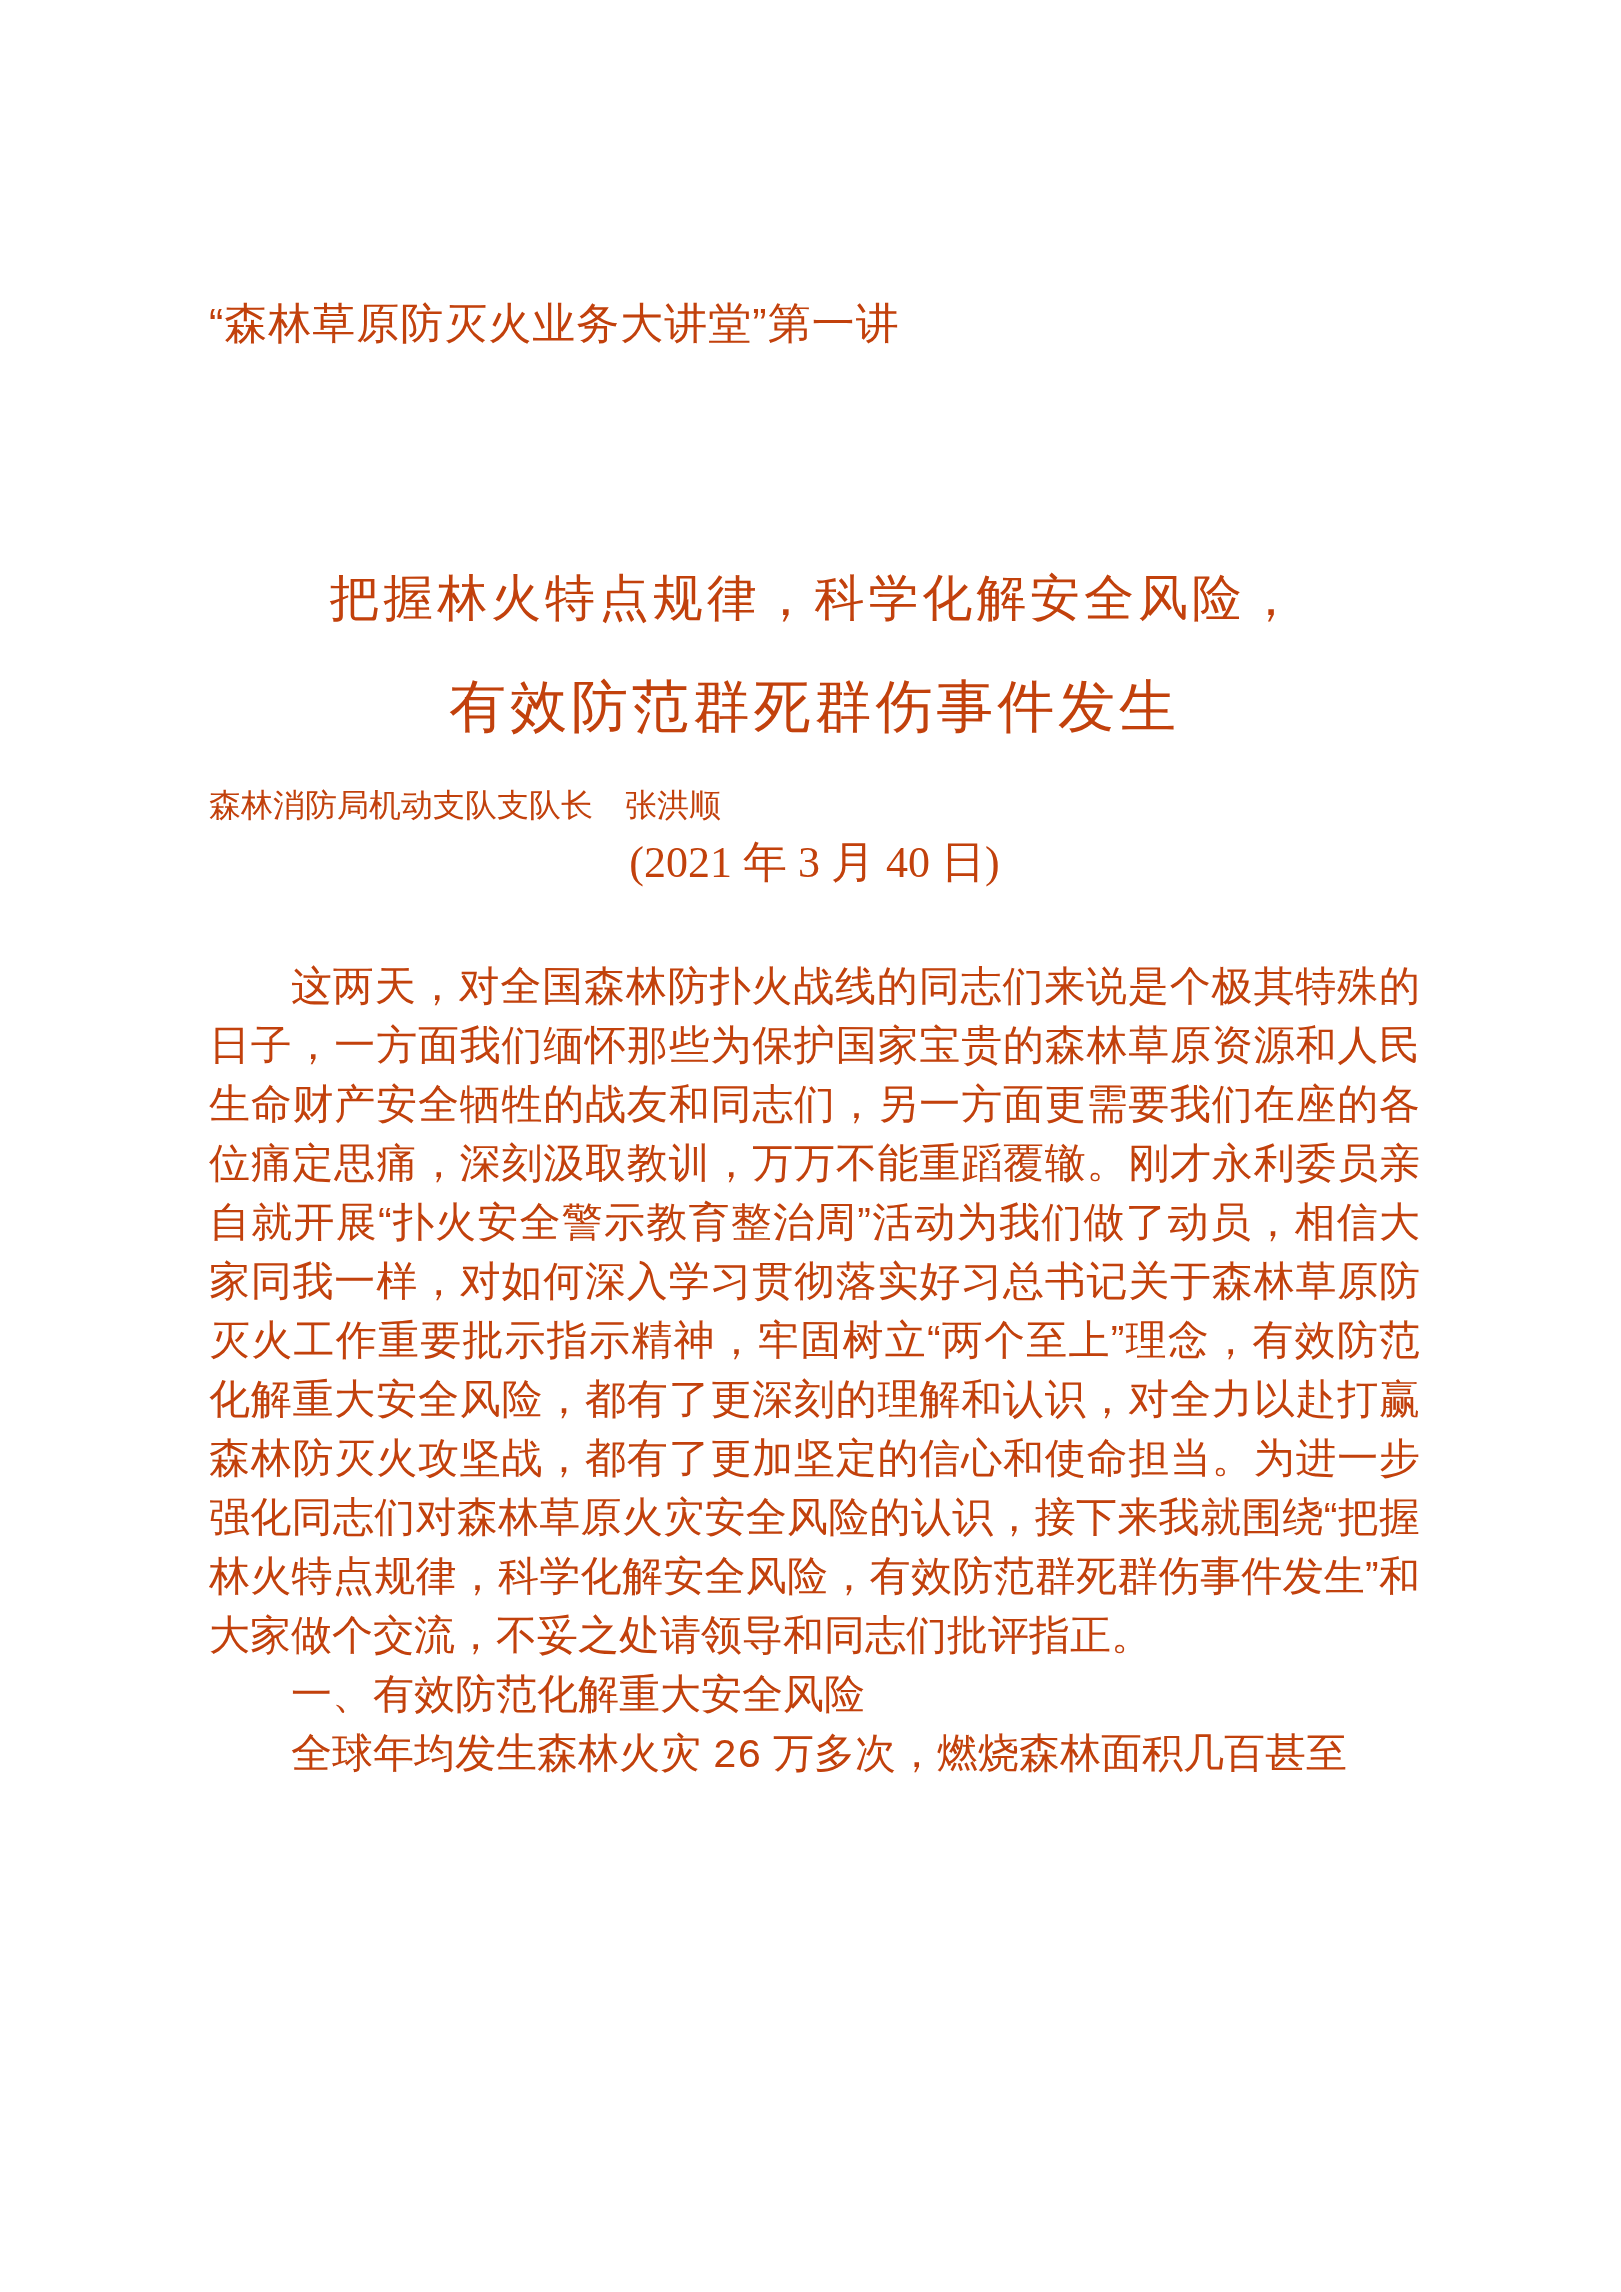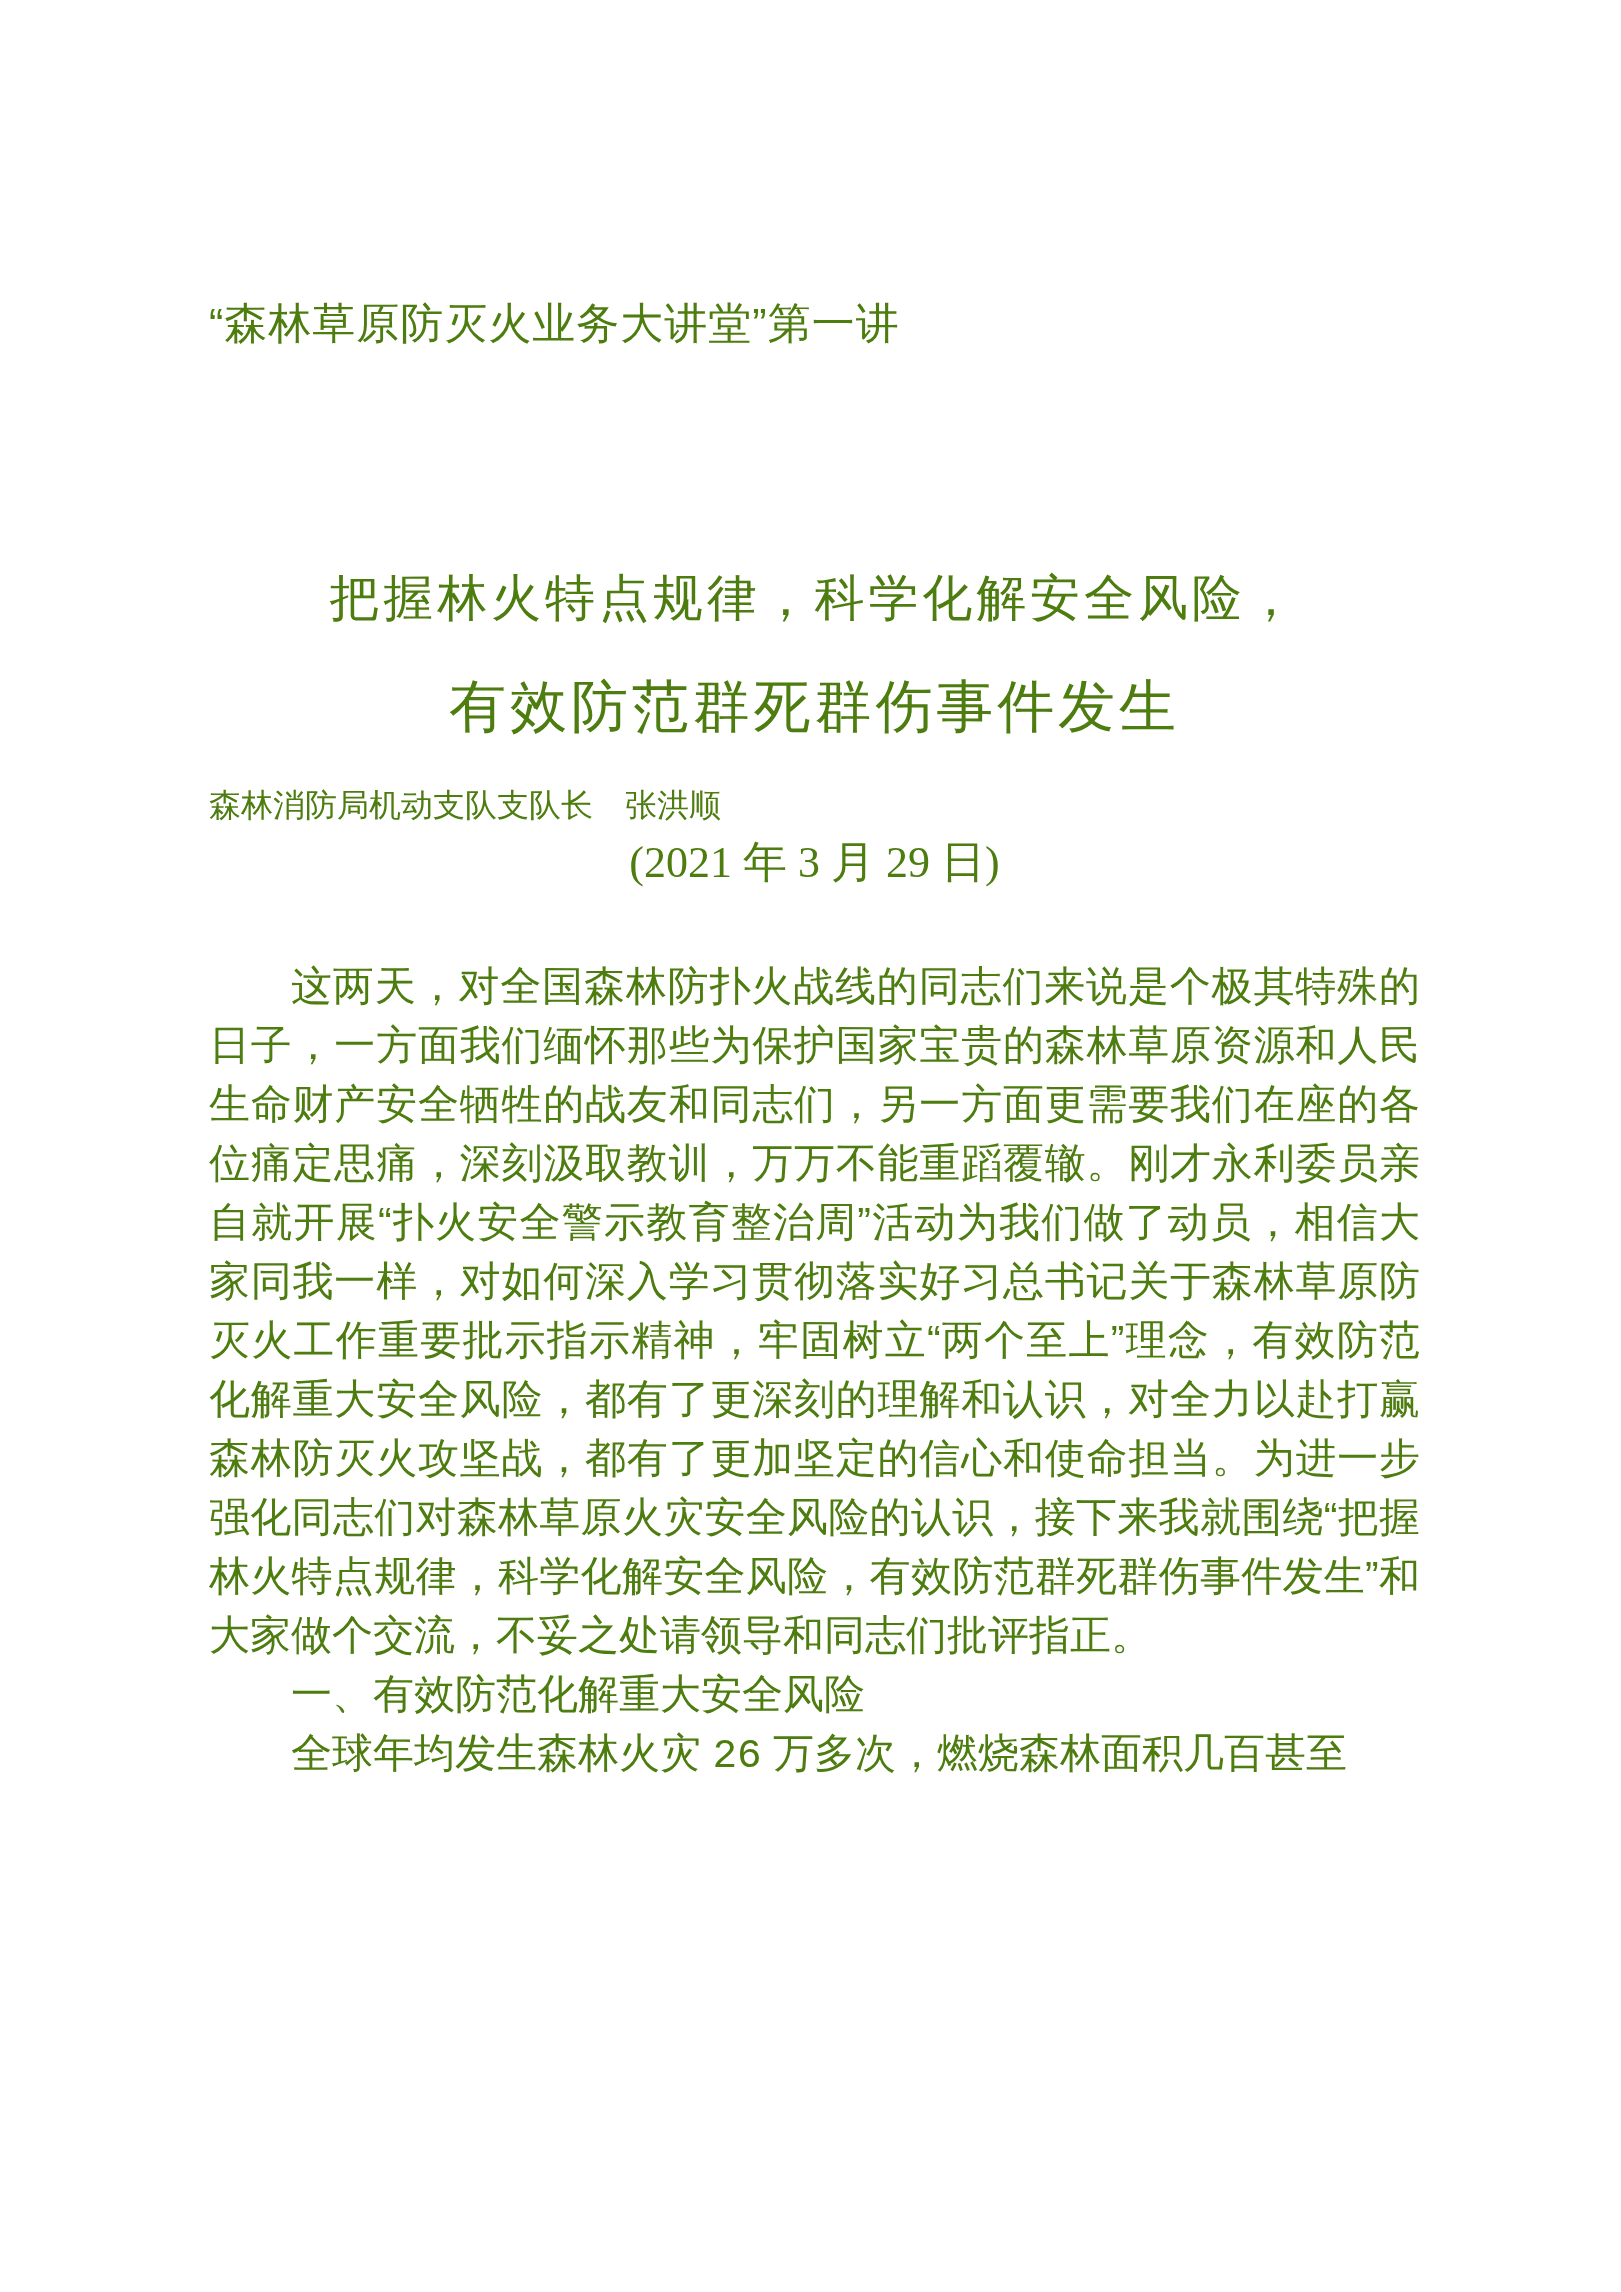--- a/index.html
+++ b/index.html
@@ -5,21 +5,21 @@
   html, body {
     margin: 0;
     padding: 0;
     background: #ffffff;
   }
   .page {
     position: relative;
     width: 1621px;
     height: 2187px;
     background: #ffffff;
-    color: #4d7c0f;
+    color: #c2410c;
     font-family: "Liberation Sans", sans-serif;
     overflow: hidden;
   }
   .content {
     margin-left: 209px;
     width: 1211px;
   }
   .kicker {
     margin-top: 294px;
     font-size: 43px;
@@ -79,21 +79,21 @@
   <div class="content">
 
     <div class="kicker">“森林草原防灭火业务大讲堂”第一讲</div>
 
     <div class="title-line1">把握林火特点规律，科学化解安全风险，</div>
 
     <div class="title-line2">有效防范群死群伤事件发生</div>
 
     <div class="author-line">森林消防局机动支队支队长　张洪顺</div>
 
-    <div class="date-line">(2021 年 3 月 29 日)</div>
+    <div class="date-line">(2021 年 3 月 40 日)</div>
 
     <div class="doc-body" id="paragraphs">
         <p class="para"><span>这两天，对全国森林防扑火战线的同志们来说是个极其特殊的日子，一方面我们缅怀那些为保护国家宝贵的森林草原资源和人民生命财产安全牺牲的战友和同志们，另一方面更需要我们在座的各位痛定思痛，深刻汲取教训，万万不能重蹈覆辙。刚才永利委员亲自就开展“扑火安全警示教育整治周”活动为我们做了动员，相信大家同我一样，对如何深入学习贯彻落实好习总书记关于森林草原防灭火工作重要批示指示精神，牢固树立“两个至上”理念，有效防范化解重大安全风险，都有了更深刻的理解和认识，对全力以赴打赢森林防灭火攻坚战，都有了更加坚定的信心和使命担当。为进一步强化同志们对森林草原火灾安全风险的认识，接下来我就围绕“把握林火特点规律，科学化解安全风险，有效防范群死群伤事件发生”和大家做个交流，不妥之处请领导和同志们批评指正。</span></p>
         <p class="para"><span>一、有效防范化解重大安全风险</span></p>
         <p class="para"><span>全球年均发生森林火灾 </span><span class="latin-serif">26</span><span> 万多次，燃烧森林面积几百甚至</span></p>
       </div>
 
   </div>
 </div>
 

